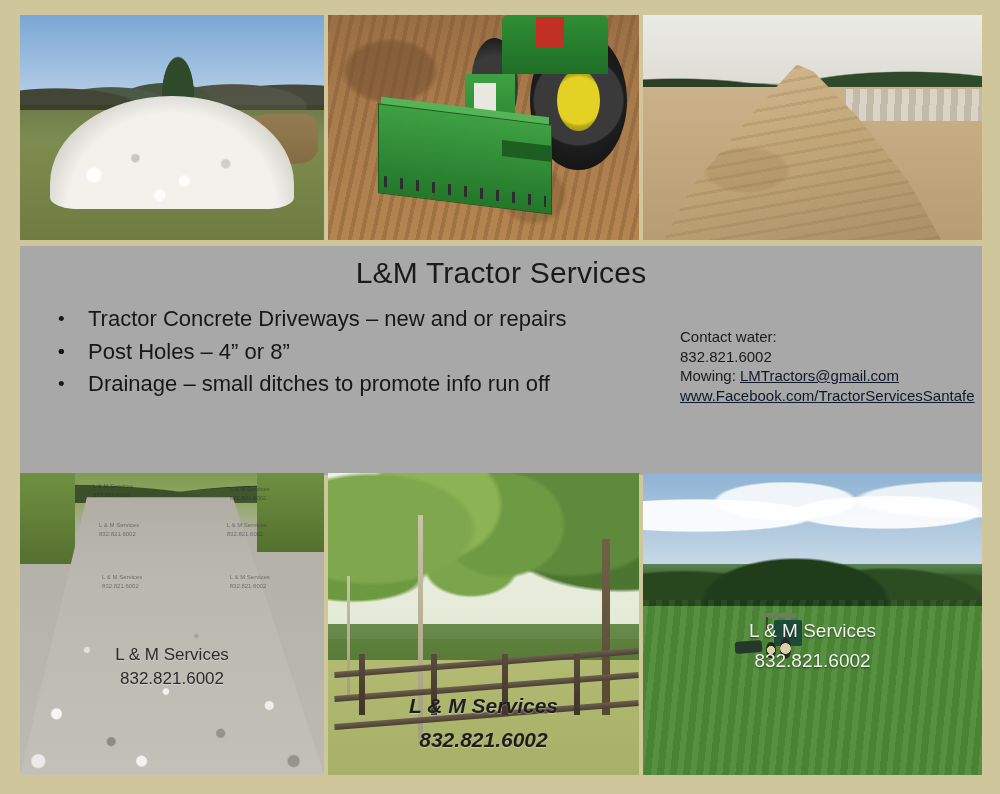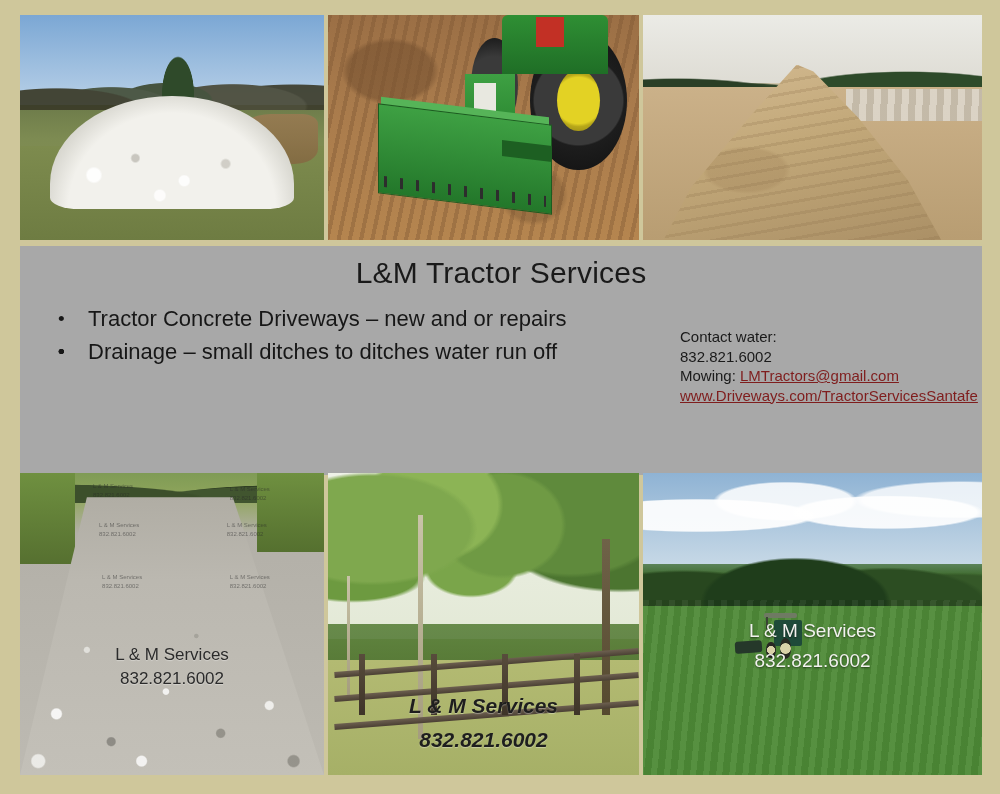--- a/index.html
+++ b/index.html
@@ -157,21 +157,21 @@
   }
   .contact {
     position:absolute;
     left:660px; top:81px;
     width:300px;
     font-size:15px;
     color:#1a1a1a;
     line-height:19.5px;
   }
   .contact .link {
-    color:#7f1d1d;
+    color:#0f172a;
     text-decoration:underline;
   }
   .contact .row { white-space:nowrap; }
   .contact .row.email-row .label { color:#1a1a1a; }
 
   
   .photo-row-bottom {
     position:absolute;
     left:20px; top:473px;
     width:962px; height:302px;
@@ -339,35 +339,36 @@
         <span>Tractor Concrete Driveways – new and or repairs</span>
       </li>
       <li>
         <span class="bullet-dot">•</span>
       </li>
       <li>
         <span class="bullet-dot">•</span>
       </li>
       <li>
         <span class="bullet-dot">•</span>
+        <span>Post Holes – 4” or 8”</span>
       </li>
       <li>
         <span class="bullet-dot">•</span>
-        <span>Drainage – small ditches to ditches water run off</span>
+        <span>Drainage – small ditches to promote info run off</span>
       </li>
     </ul>
 
     <div class="contact">
       <div class="row">Contact water:</div>
       <div class="row">832.821.6002</div>
       <div class="row email-row">
         <span class="label">Mowing: </span><a class="link" href="#">LMTractors@gmail.com</a>
       </div>
       <div class="row">
-        <a class="link" href="#">www.Driveways.com/TractorServicesSantafe</a>
+        <a class="link" href="#">www.Facebook.com/TractorServicesSantafe</a>
       </div>
     </div>
   </div>
 
   <div class="photo-row-bottom">
 
     <div class="photo p-bot-left ph-gravel-drive">
       <div class="trees"></div>
       <div class="grass-l"></div>
       <div class="grass-r"></div>

